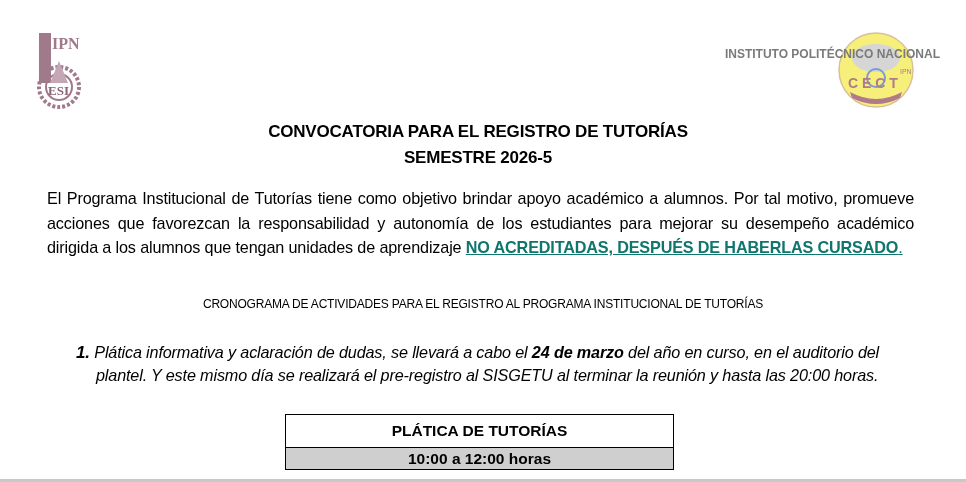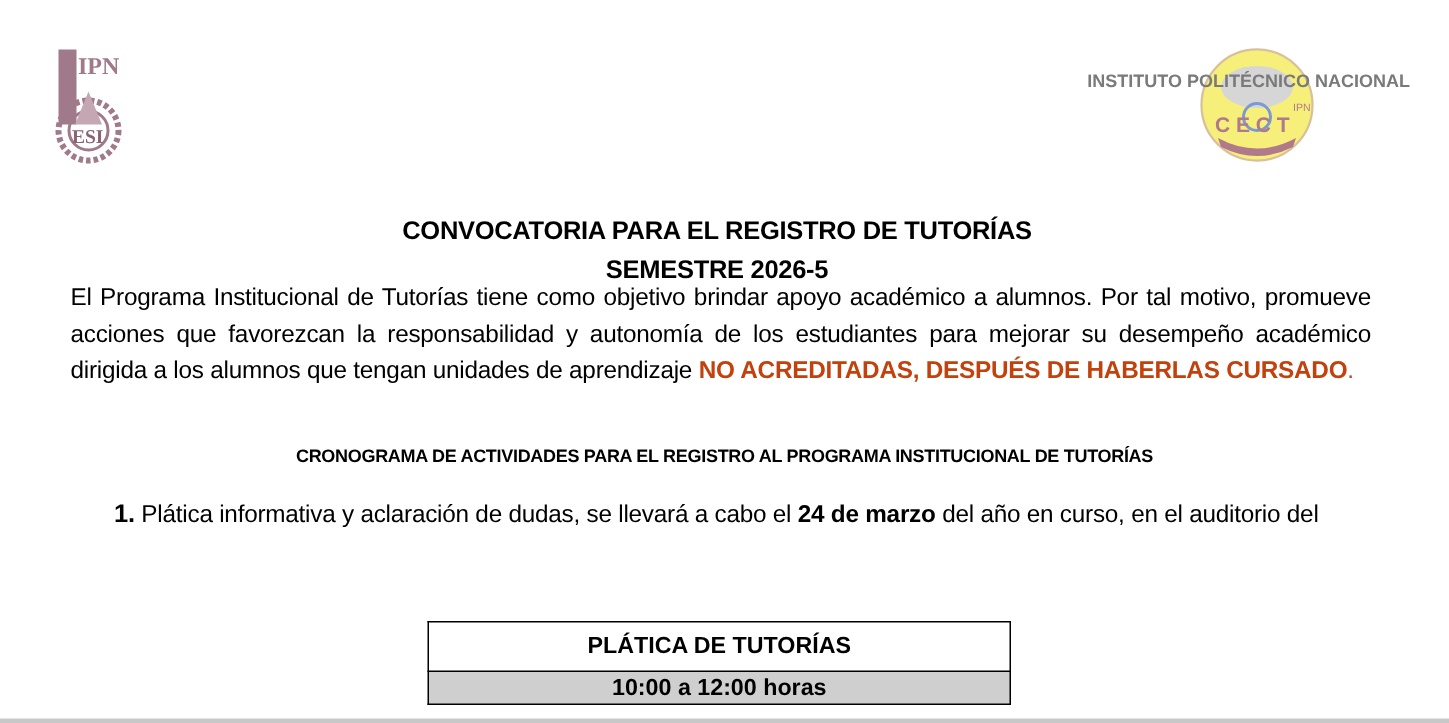--- a/index.html
+++ b/index.html
@@ -3,27 +3,27 @@
 <meta charset="utf-8">
 <style>
   html, body { margin: 0; padding: 0; }
   body {
     width: 966px; height: 482px; overflow: hidden; background: #ffffff;
     font-family: "Liberation Sans", "DejaVu Sans", sans-serif; color: #000;
     position: relative;
   }
   .abs { position: absolute; }
   .logo-left { left: 36px; top: 25px; width: 46px; height: 90px; }
-  .logo-right { left: 798px; top: 30px; width: 80px; height: 80px; }
+  .logo-right { left: 836px; top: 30px; width: 80px; height: 80px; }
   .inst { left: 0; width: 940px; text-align: right; color: #7a7a7a; font-weight: bold; font-size: 12px; line-height: 17px; top: 46px; }
-  .title { left: 0; width: 956px; text-align: center; font-weight: bold; font-size: 17px; line-height: 26px; top: 119px; letter-spacing: -0.2px; margin-top: 22px; }
+  .title { left: 0; width: 956px; text-align: center; font-weight: bold; font-size: 17px; line-height: 26px; top: 119px; letter-spacing: -0.2px; }
   .para { left: 47px; width: 867px; top: 186px; font-size: 16.2px; line-height: 24.5px; text-align: justify; letter-spacing: -0.15px; }
-  .red { color: #c2410c; font-weight: bold; }
-  .crono { left: 0; width: 966px; text-align: center; top: 297px; font-weight: bold; font-size: 12px; letter-spacing: -0.2px; }
-  .item { left: 76px; width: 860px; top: 331px; font-size: 16.2px; line-height: 23px; letter-spacing: -0.15px; }
+  .red { color: #0f766e; font-weight: bold; text-decoration: underline; }
+  .crono { left: 0; width: 966px; text-align: center; top: 297px; font-weight: normal; font-size: 12px; letter-spacing: -0.2px; }
+  .item { left: 76px; width: 860px; top: 341px; font-size: 16.2px; line-height: 23px; letter-spacing: -0.15px; font-style: italic; }
   .item .num { font-weight: bold; font-size: 17px; }
   .item .line2 { padding-left: 20px; display: block; }
   table.sched { position: absolute; left: 285px; top: 414px; width: 389px; border-collapse: collapse; }
   table.sched td { border: 1.5px solid #000; text-align: center; font-weight: bold; font-size: 15.5px; padding: 0; }
   table.sched tr.h td { height: 32px; background: #fff; text-align: center; }
   table.sched tr.t td { height: 21px; background: #cfcfcf; }
   .bottom-rule { left: 0; top: 479px; width: 966px; height: 3px; background: #c8c8c8; }
 </style>
 </head>
 <body>
@@ -62,20 +62,21 @@
   <div>CONVOCATORIA PARA EL REGISTRO DE TUTORÍAS</div>
   <div>SEMESTRE 2026-5</div>
 </div>
 
 <div class="abs para"><span>El Programa Institucional de Tutorías tiene como objetivo brindar apoyo  académico a alumnos. Por tal motivo,  promueve acciones que favorezcan la responsabilidad y autonomía de los estudiantes para mejorar  su desempeño académico dirigida a los alumnos que tengan unidades de aprendizaje </span><span class="red">NO ACREDITADAS, DESPUÉS DE HABERLAS CURSADO</span><span class="red" style="font-weight:normal">.</span></div>
 
 <div class="abs crono">CRONOGRAMA DE ACTIVIDADES PARA EL REGISTRO AL PROGRAMA INSTITUCIONAL DE TUTORÍAS</div>
 
 <div class="abs item">
   <span class="num">1.</span><span> Plática informativa y aclaración de dudas, se llevará a cabo el </span><b>24 de marzo</b><span> del año en curso, en el auditorio del</span>
+  <span class="line2">plantel. Y este mismo día se realizará el pre-registro al SISGETU al terminar la reunión y hasta las 20:00 horas.</span>
 </div>
 
 <table class="sched">
   <tbody>
       <tr class="h">
         <td>PLÁTICA DE TUTORÍAS</td>
       </tr>
   <tr class="t">
         <td>10:00 a 12:00 horas</td>
       </tr>

